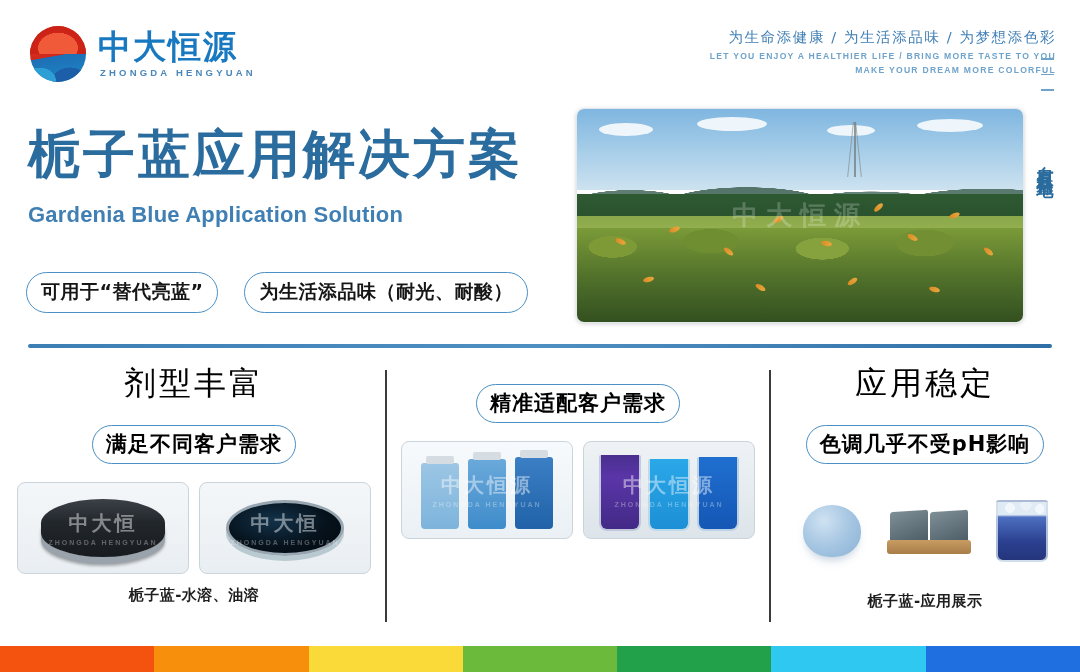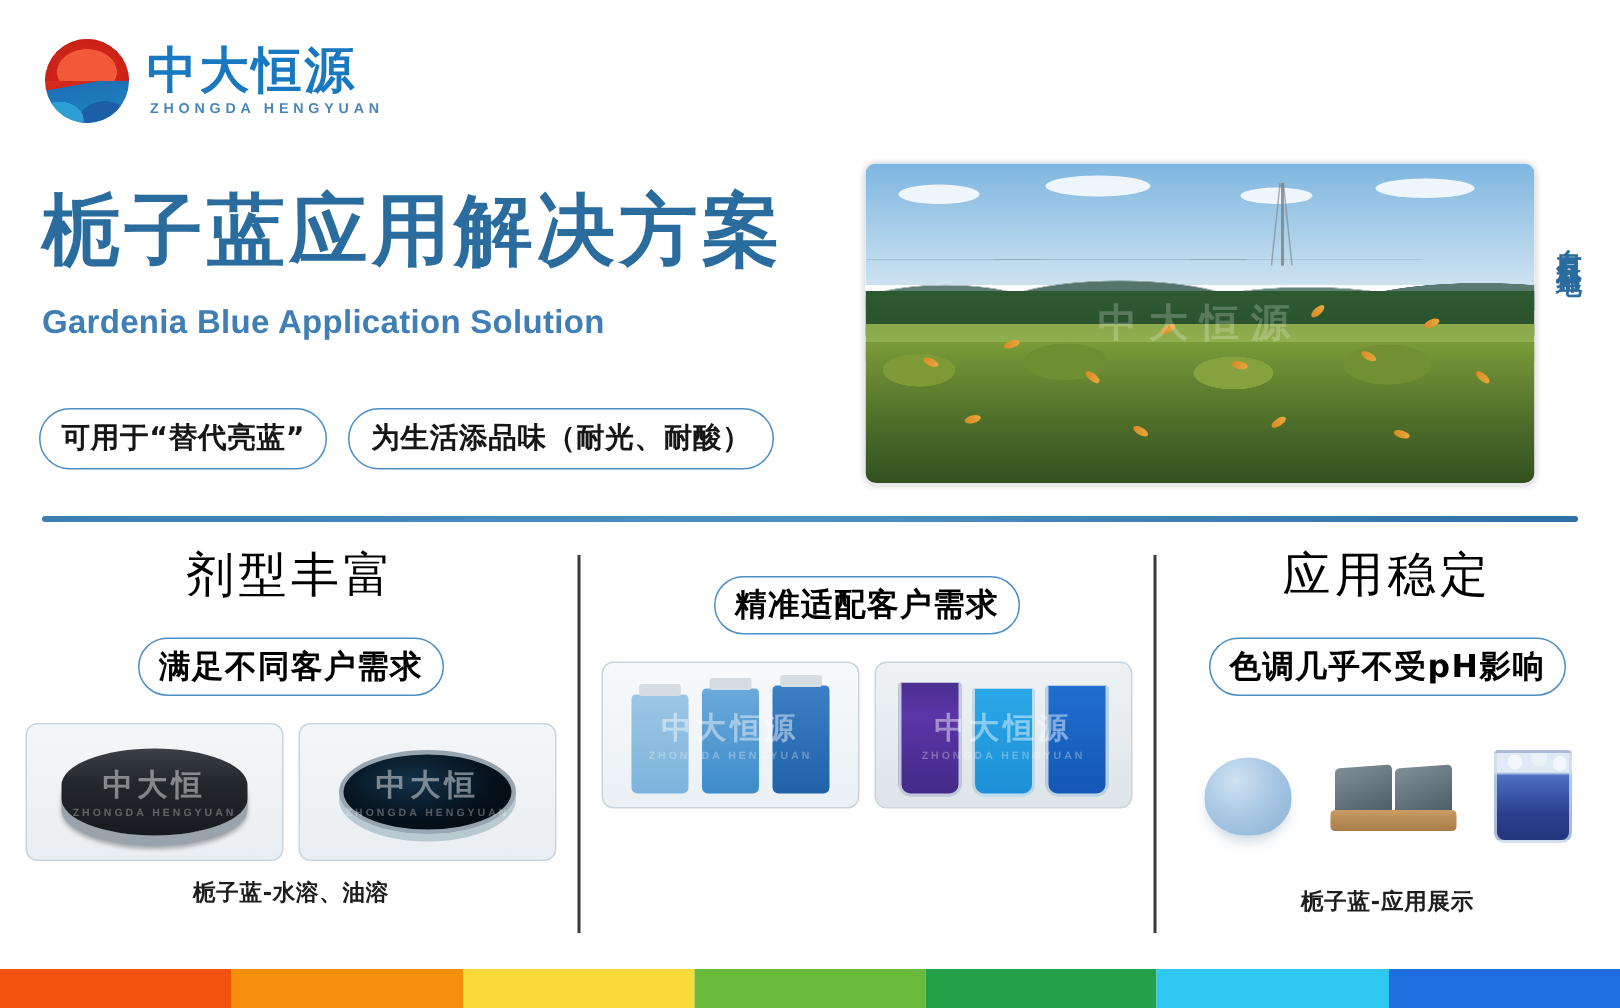--- a/index.html
+++ b/index.html
@@ -59,21 +59,21 @@
   .hero-title {
     position:absolute; left:28px; top:128px;
     font-size:52px; font-weight:bold; color:#2b6c9e; letter-spacing:3px;
     font-family:"DejaVu Sans",sans-serif; line-height:1;
   }
   .hero-sub {
     position:absolute; left:28px; top:202px;
     font-size:22px; font-weight:bold; color:#3f7fb4; letter-spacing:0.2px;
   }
 
-  .tags { position:absolute; left:26px; top:272px; display:flex; gap:14px; }
+  .tags { position:absolute; left:26px; top:272px; display:flex; gap:26px; }
   .tag {
     border:1.6px solid #4b8fc4; border-radius:22px;
     padding:6px 14px 7px; font-size:19px; font-weight:bold; color:#161616;
     font-family:"DejaVu Sans",sans-serif; letter-spacing:0.5px;
     background:#ffffff; white-space:nowrap;
   }
 
   
   .hero-photo {
     position:absolute; left:576px; top:108px; width:448px; height:215px;
@@ -233,20 +233,30 @@
 <div class="header">
 
   <div class="logo-wrap">
     <div class="logo-mark"></div>
     <div class="logo-text">
       <div class="logo-cn">中大恒源</div>
       <div class="logo-en">ZHONGDA HENGYUAN</div>
     </div>
   </div>
 
+  <div class="slogan">
+    <div class="slogan-cn">为生命添健康 / 为生活添品味 / 为梦想添色彩</div>
+    <div class="slogan-en1">LET YOU ENJOY A HEALTHIER LIFE / BRING MORE TASTE TO YOU</div>
+    <div class="slogan-en2">MAKE YOUR DREAM MORE COLORFUL</div>
+    <div class="slogan-bars">
+        <i></i>
+        <i></i>
+        <i></i>
+      </div>
+  </div>
 </div>
 
 <div class="hero-title">栀子蓝应用解决方案</div>
 <div class="hero-sub">Gardenia Blue Application Solution</div>
 
 <div class="tags">
   <div class="tag">可用于“替代亮蓝”</div>
   <div class="tag">为生活添品味（耐光、耐酸）</div>
 </div>
 

